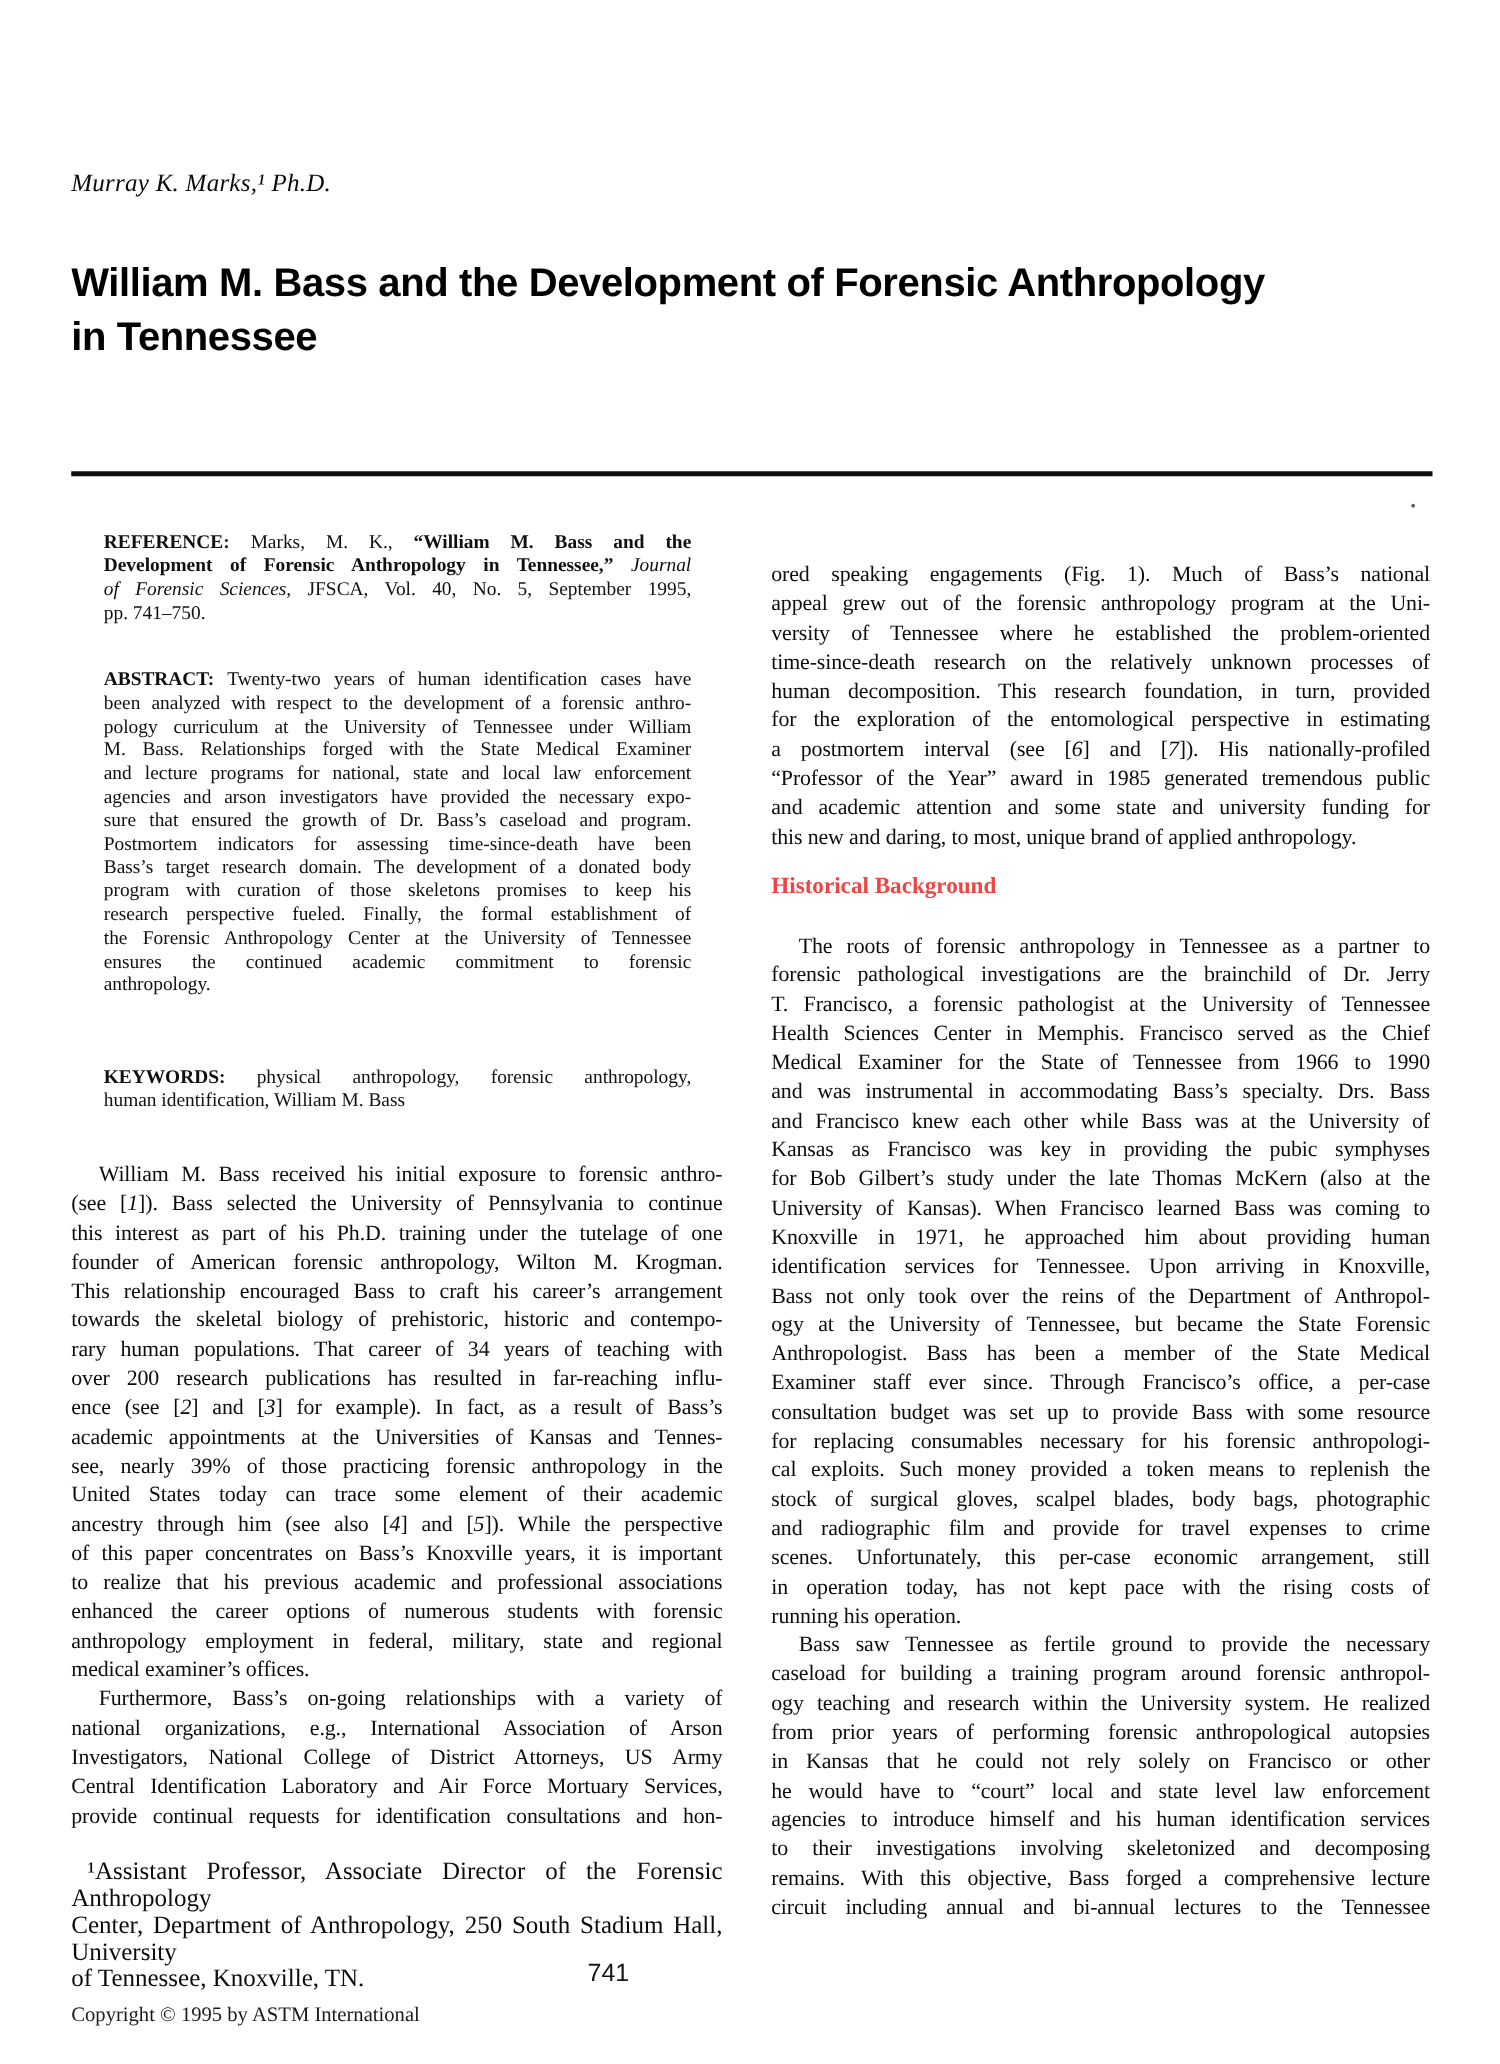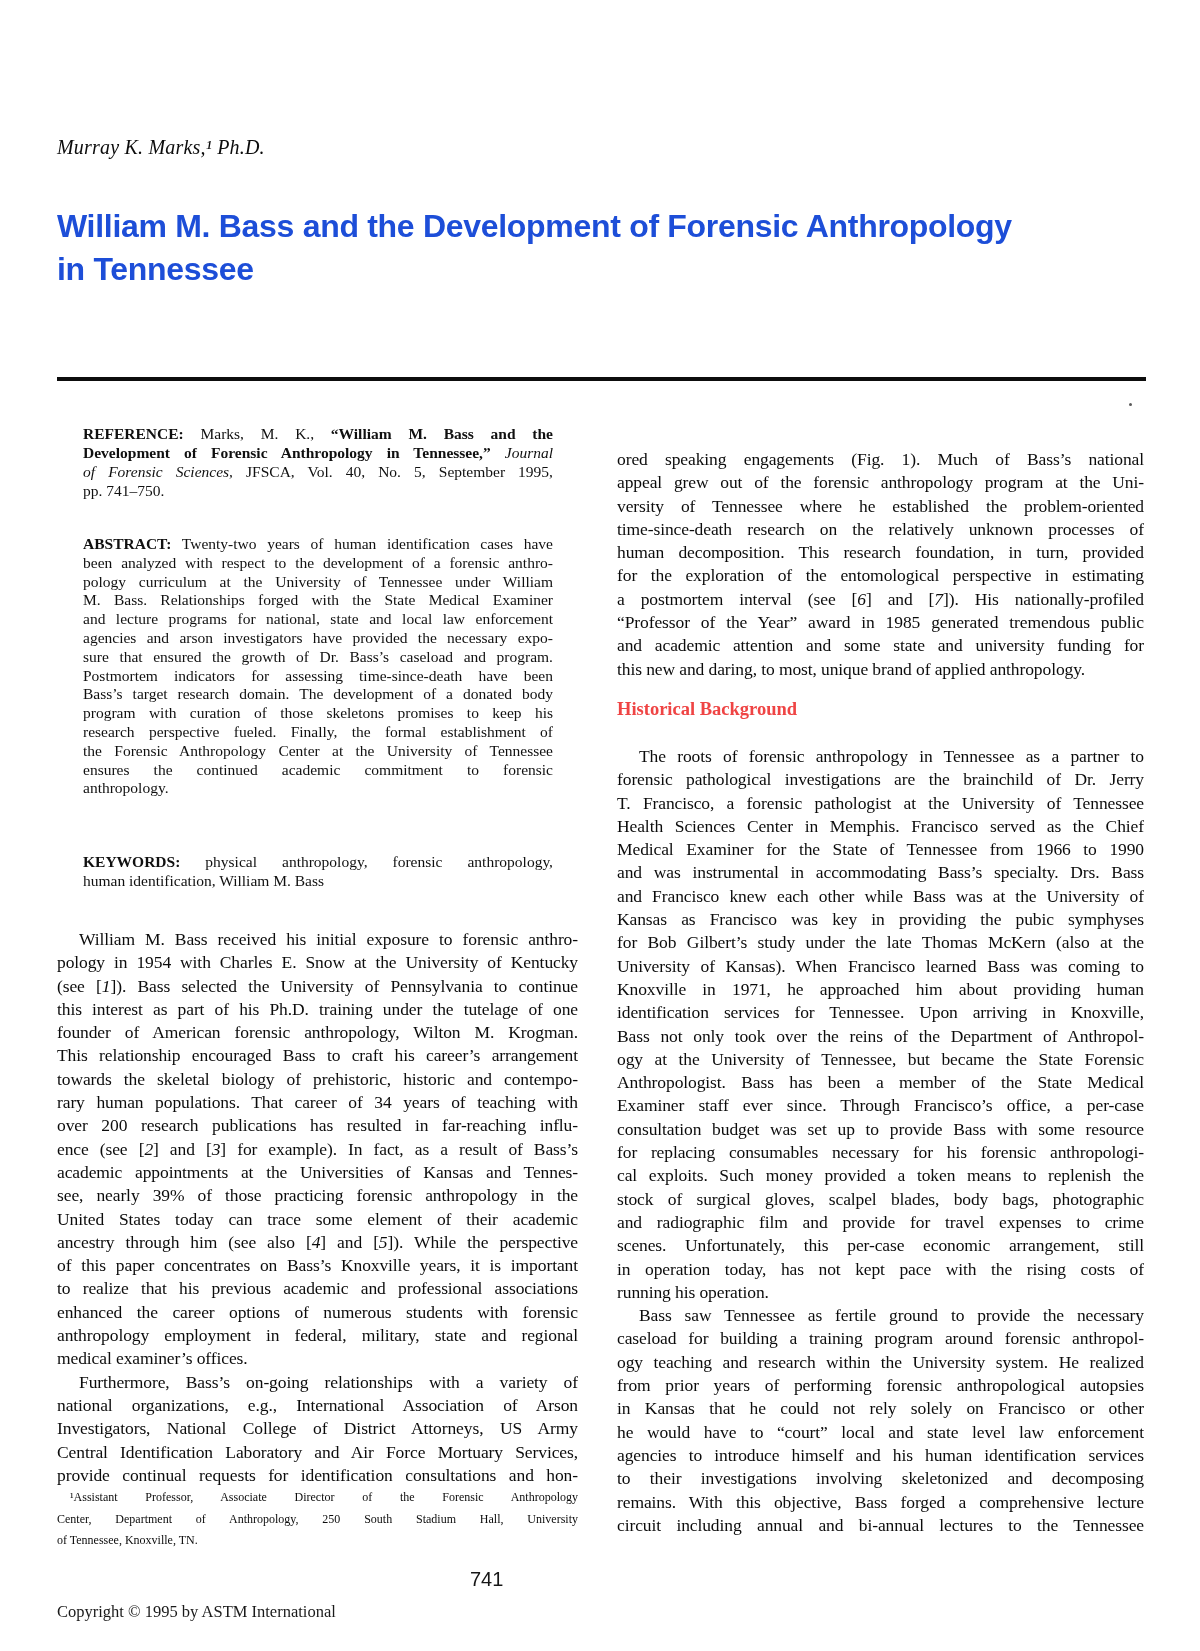--- a/index.html
+++ b/index.html
@@ -16,40 +16,40 @@
   .ind{text-indent:22px;}
   .nw{white-space:nowrap;}
 
   #author-line{
     left:57px;top:136px;width:700px;
     font-style:italic;font-size:20px;letter-spacing:.2px;white-space:nowrap;
   }
   #paper-title{
     left:57px;top:205px;width:1110px;
     font-family:"Liberation Sans","DejaVu Sans",sans-serif;
-    font-weight:bold;font-size:32px;line-height:43px;letter-spacing:-.3px;color:#1d4ed8;
+    font-weight:bold;font-size:32px;line-height:43px;letter-spacing:-.3px;color:#000000;
   }
   #divider-rule{left:57px;top:377px;width:1089px;height:4px;background:#0d0d0d;}
 
   .small-block{font-size:15.5px;line-height:19px;width:470px;left:83px;color:#101010;}
   #reference-block{top:424px;}
   #abstract-block{top:535px;line-height:18.8px;}
   #keywords-block{top:852px;}
 
   .body-col{font-size:17.5px;line-height:23.3px;letter-spacing:-.1px;}
   #left-column-text{left:57px;top:908px;width:521px;margin-top:20px;}
   #right-column-top{left:617px;top:448px;width:527px;}
   #right-column-bottom{left:617px;top:745px;width:527px;}
 
   #section-heading{
     left:617px;top:699px;width:527px;
     font-weight:bold;font-size:18.5px;white-space:nowrap;color:#ef4444;
   }
 
-  #footnote-block{left:57px;top:1487px;width:521px;font-size:12px;line-height:21.5px;}
+  #footnote-block{left:57px;top:1487px;width:521px;font-size:20px;line-height:21.5px;}
   #footnote-block .ind{text-indent:13px;}
 
   #page-number{
     left:470px;top:1568px;width:130px;
     font-family:"Liberation Sans","DejaVu Sans",sans-serif;font-size:20px;color:#161616;
   }
   #copyright-line{left:57px;top:1602px;width:600px;font-size:16.5px;color:#1a1a1a;}
   #scan-dot-artifact{left:1129px;top:403px;width:3px;height:3px;border-radius:50%;background:#5a5a5a;}
 </style>
 </head>
@@ -88,21 +88,20 @@
     <div class="jl jl-end">anthropology.</div>
   </div>
 
 <div class="abs small-block" id="keywords-block">
     <div class="jl"><b>KEYWORDS:</b> physical anthropology, forensic anthropology,</div>
     <div class="jl jl-end">human identification, William M. Bass</div>
   </div>
 
 <div class="abs body-col" id="left-column-text">
     <div class="jl ind">William M. Bass received his initial exposure to forensic anthro-</div>
-    <div class="jl">pology in 1954 with Charles E. Snow at the University of Kentucky</div>
     <div class="jl">(see [<i>1</i>]). Bass selected the University of Pennsylvania to continue</div>
     <div class="jl">this interest as part of his Ph.D. training under the tutelage of one</div>
     <div class="jl">founder of American forensic anthropology, Wilton M. Krogman.</div>
     <div class="jl">This relationship encouraged Bass to craft his career’s arrangement</div>
     <div class="jl">towards the skeletal biology of prehistoric, historic and contempo-</div>
     <div class="jl">rary human populations. That career of 34 years of teaching with</div>
     <div class="jl">over 200 research publications has resulted in far-reaching influ-</div>
     <div class="jl">ence (see [<i>2</i>] and [<i>3</i>] for example). In fact, as a result of Bass’s</div>
     <div class="jl">academic appointments at the Universities of Kansas and Tennes-</div>
     <div class="jl">see, nearly 39% of those practicing forensic anthropology in the</div>

